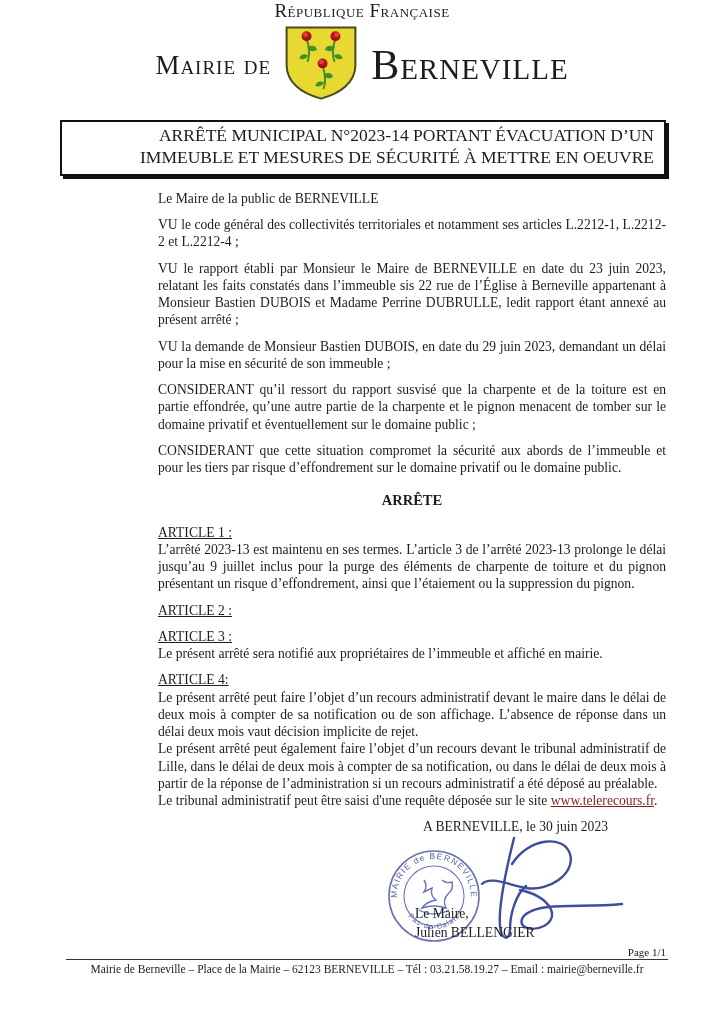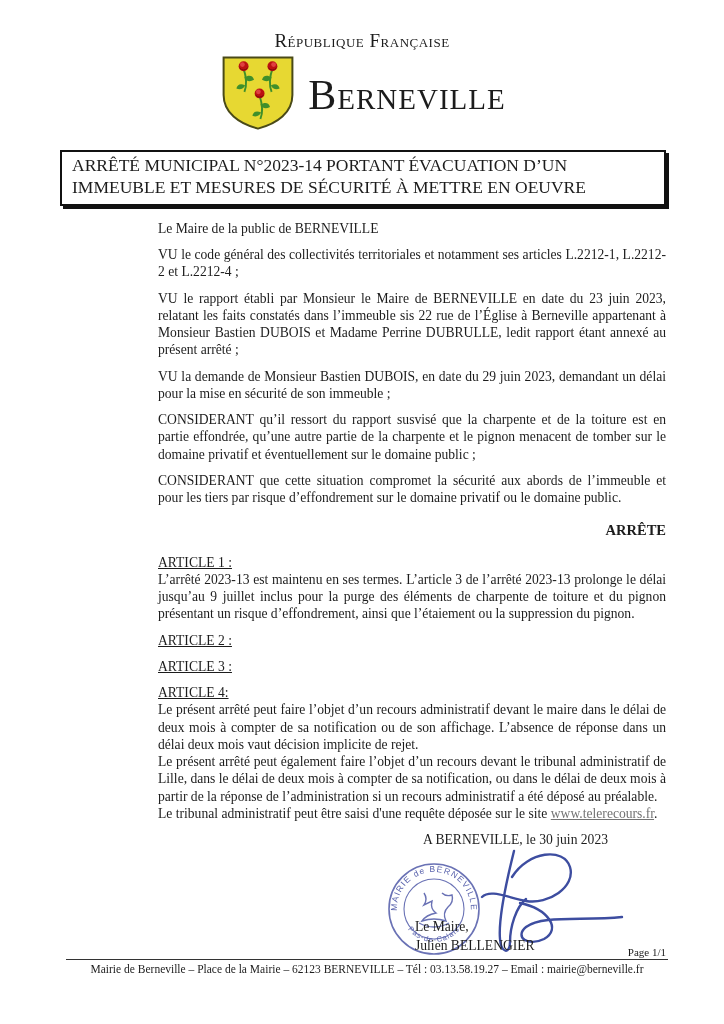--- a/index.html
+++ b/index.html
@@ -9,21 +9,20 @@
     width: 724px;
     height: 1024px;
     margin: 0 auto;
     background: #ffffff;
     font-family: "Liberation Serif", "DejaVu Serif", serif;
     color: #1c1c1c;
     overflow: hidden;
   }
   
   .republique {
-    padding-top: 30px;
     text-align: center;
     font-variant: small-caps;
     font-size: 19px;
     letter-spacing: 0.5px;
   }
   .logo-row {
     margin-top: 4px;
     display: flex;
     align-items: center;
     justify-content: center;
@@ -46,61 +45,62 @@
     font-variant: small-caps;
     font-size: 18px;
     letter-spacing: 0.5px;
   }
   
   .banner {
     margin: 16px 58px 0 60px;
     border: 2px solid #111;
     box-shadow: 3px 3px 0 #111;
     padding: 3px 10px 5px 10px;
-    text-align: left;
+    text-align: right;
     font-size: 17.5px;
     line-height: 1.25;
   }
   
   .body {
     margin: 14px 58px 0 158px;
     font-size: 13.6px;
     line-height: 1.27;
   }
   .body p { text-align: justify; margin-bottom: 9px; }
   .intro { margin-bottom: 10px; }
   .arrete-heading {
-    text-align: right;
+    text-align: center;
     font-weight: bold;
     font-size: 14.5px;
     margin: 15px 0 14px 0;
   }
   .article { margin-bottom: 9px; }
   .article-heading { text-decoration: underline; }
   .article p { margin-bottom: 0; }
-  a.doc-link { color: #737373; text-decoration: underline; cursor: pointer; }
+  a.doc-link { color: #7f1d1d; text-decoration: underline; cursor: pointer; }
   
   .sign-area { position: relative; height: 140px; margin-top: 2px; }
   .place-date { position: absolute; left: 257px; top: 0; font-size: 13.6px; margin-left: 8px; }
   .stamp-svg { position: absolute; left: 228px; top: 14px; }
   .sign-names { position: absolute; left: 257px; top: 86px; font-size: 13.6px; line-height: 1.4; }
   
   .footer { position: absolute; left: 66px; right: 56px; top: 946px; font-size: 11.5px; }
   .footer .page-num { text-align: right; padding-right: 2px; font-size: 11px; }
   .footer .rule { border-top: 1px solid #333; margin-top: 1px; }
   .footer .address { text-align: center; margin-top: 3px; }
 </style>
 </head>
 <body>
 
 <div class="page">
 
   <div class="republique">République Française</div>
 
   <div class="logo-row">
+    <span class="mairie-de">Mairie de</span>
     <span>
       <svg width="80" height="76" viewBox="0 0 100 95" aria-hidden="true">
         <defs>
           <g id="rose">
             <path d="M0,5 C3,14 5,24 1,34" stroke="#3f8f2b" stroke-width="2.4" fill="none"></path>
             <path d="M1,16 C7,12 12,14 13,19 C8,22 3,21 1,16" fill="#3f8f2b"></path>
             <path d="M2,26 C-4,23 -8,25 -9,30 C-4,32 0,30 2,26" fill="#3f8f2b"></path>
             <circle cx="0" cy="2" r="6.2" fill="#bb1111"></circle>
             <circle cx="-1.5" cy="0" r="3" fill="#e04040"></circle>
             <path d="M-5,4 a6 6 0 0 0 10,0" stroke="#7a0a0a" stroke-width="1.2" fill="none"></path>
@@ -132,20 +132,21 @@
       <span class="article-heading">ARTICLE 1 :</span>
       <p>L’arrêté 2023-13 est maintenu en ses termes. L’article 3 de l’arrêté 2023-13 prolonge le délai jusqu’au 9 juillet inclus pour la purge des éléments de charpente de toiture et du pignon présentant un risque d’effondrement, ainsi que l’étaiement ou la suppression du pignon.</p>
     </div>
 
     <div class="article">
       <span class="article-heading">ARTICLE 2 :</span>
     </div>
 
     <div class="article">
       <span class="article-heading">ARTICLE 3 :</span>
+      <p>Le présent arrêté sera notifié aux propriétaires de l’immeuble et affiché en mairie.</p>
     </div>
 
     <div class="article">
       <span class="article-heading">ARTICLE 4:</span>
       <p>Le présent arrêté peut faire l’objet d’un recours administratif devant le maire dans le délai de deux mois à compter de sa notification ou de son affichage. L’absence de réponse dans un délai deux mois vaut décision implicite de rejet.</p>
       <p>Le présent arrêté peut également faire l’objet d’un recours devant le tribunal administratif de Lille, dans le délai de deux mois à compter de sa notification, ou dans le délai de deux mois à partir de la réponse de l’administration si un recours administratif a été déposé au préalable.</p>
       <p><span>Le tribunal administratif peut être saisi d'une requête déposée sur le site </span><a class="doc-link">www.telerecours.fr</a><span>.</span></p>
     </div>
 
     <div class="sign-area">
@@ -181,16 +182,16 @@
       <div class="sign-names">
         <div>Le Maire,</div>
         <div>Julien BELLENGIER</div>
       </div>
     </div>
   </div>
 
   <div class="footer">
     <div class="page-num">Page 1/1</div>
     <div class="rule"></div>
-    <div class="address">Mairie de Berneville – Place de la Mairie – 62123 BERNEVILLE – Tél : 03.13.58.19.27 – Email : mairie@berneville.fr</div>
+    <div class="address">Mairie de Berneville – Place de la Mairie – 62123 BERNEVILLE – Tél : 03.21.58.19.27 – Email : mairie@berneville.fr</div>
   </div>
 
 </div>
 
 </body></html>

